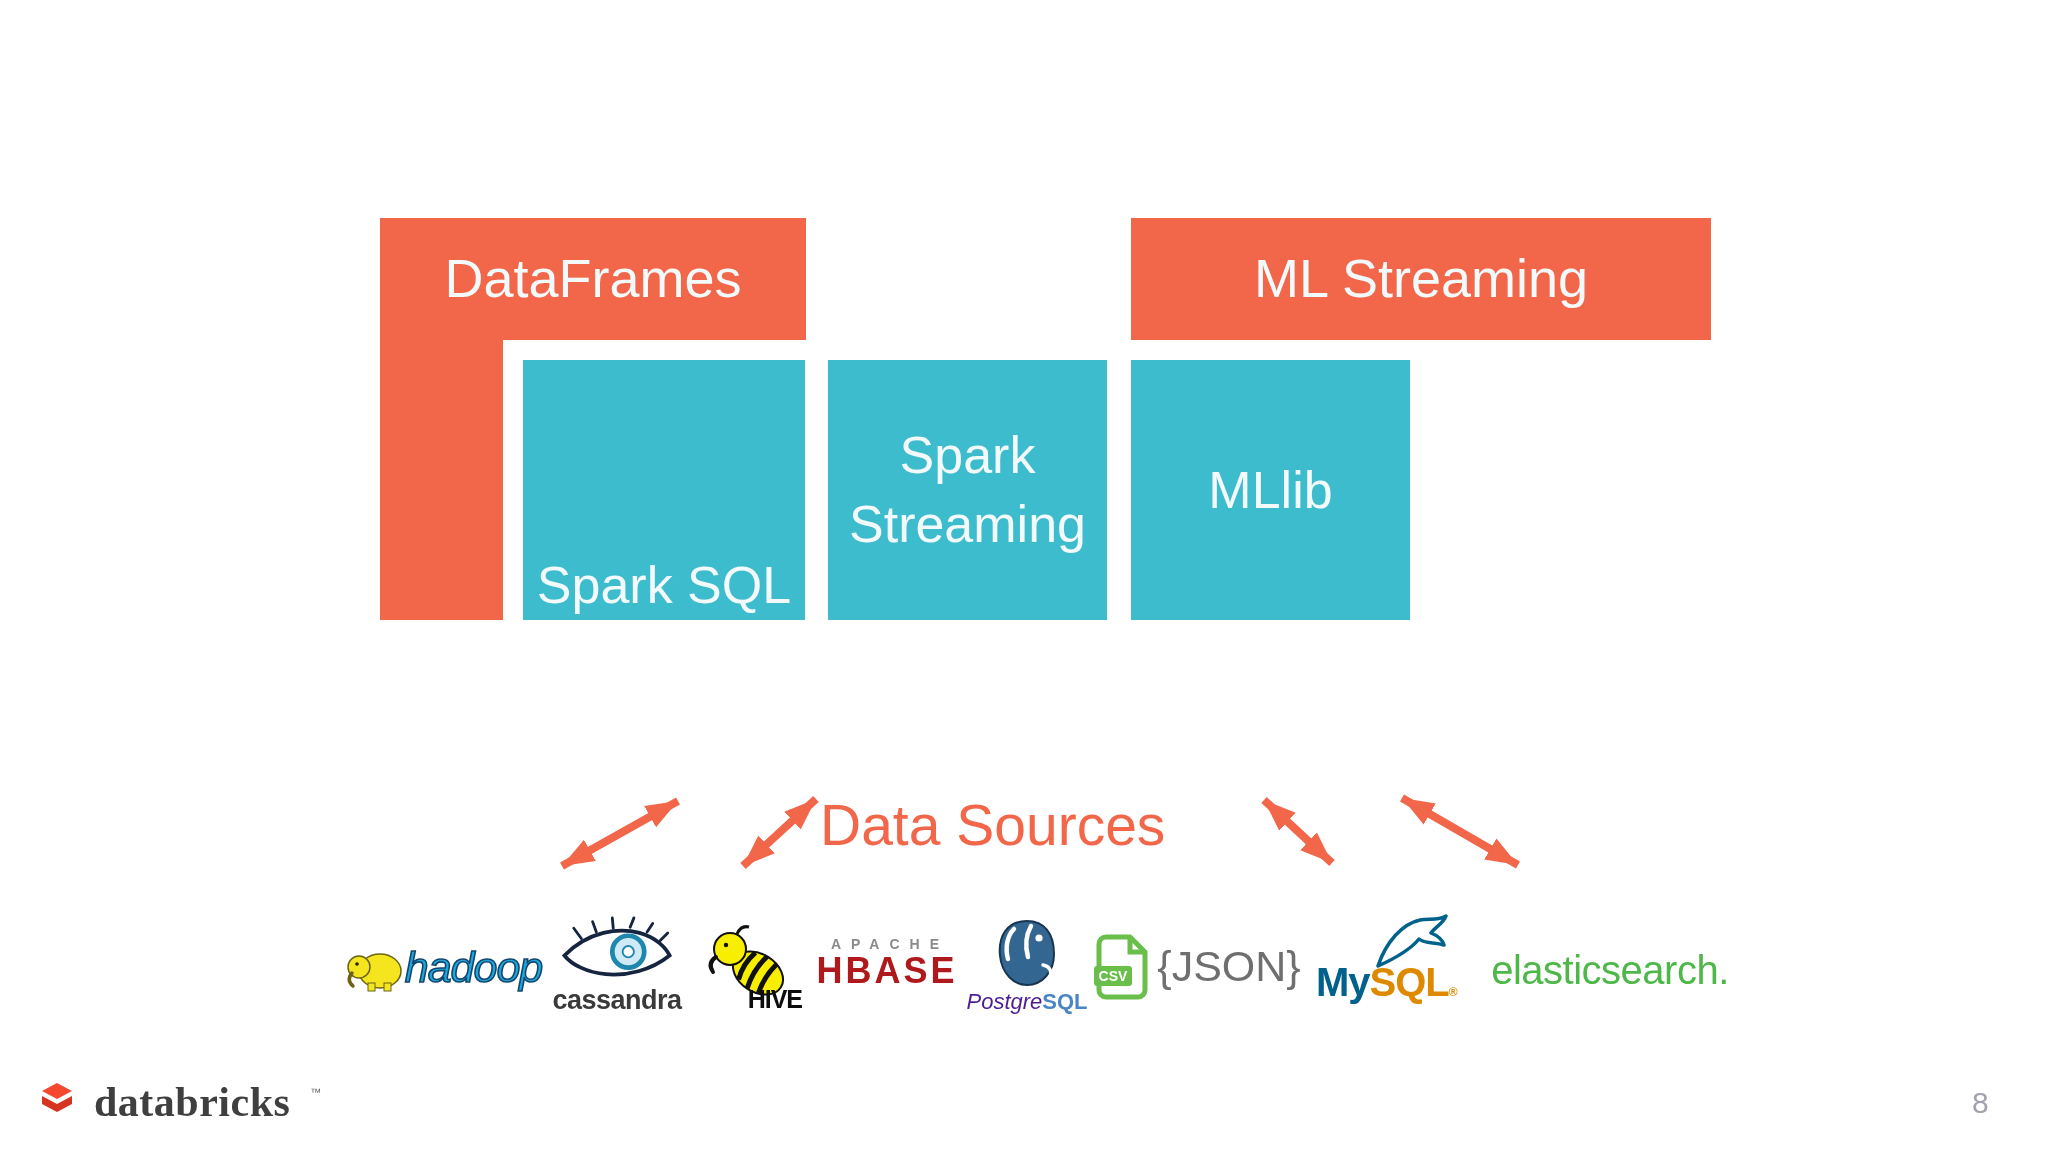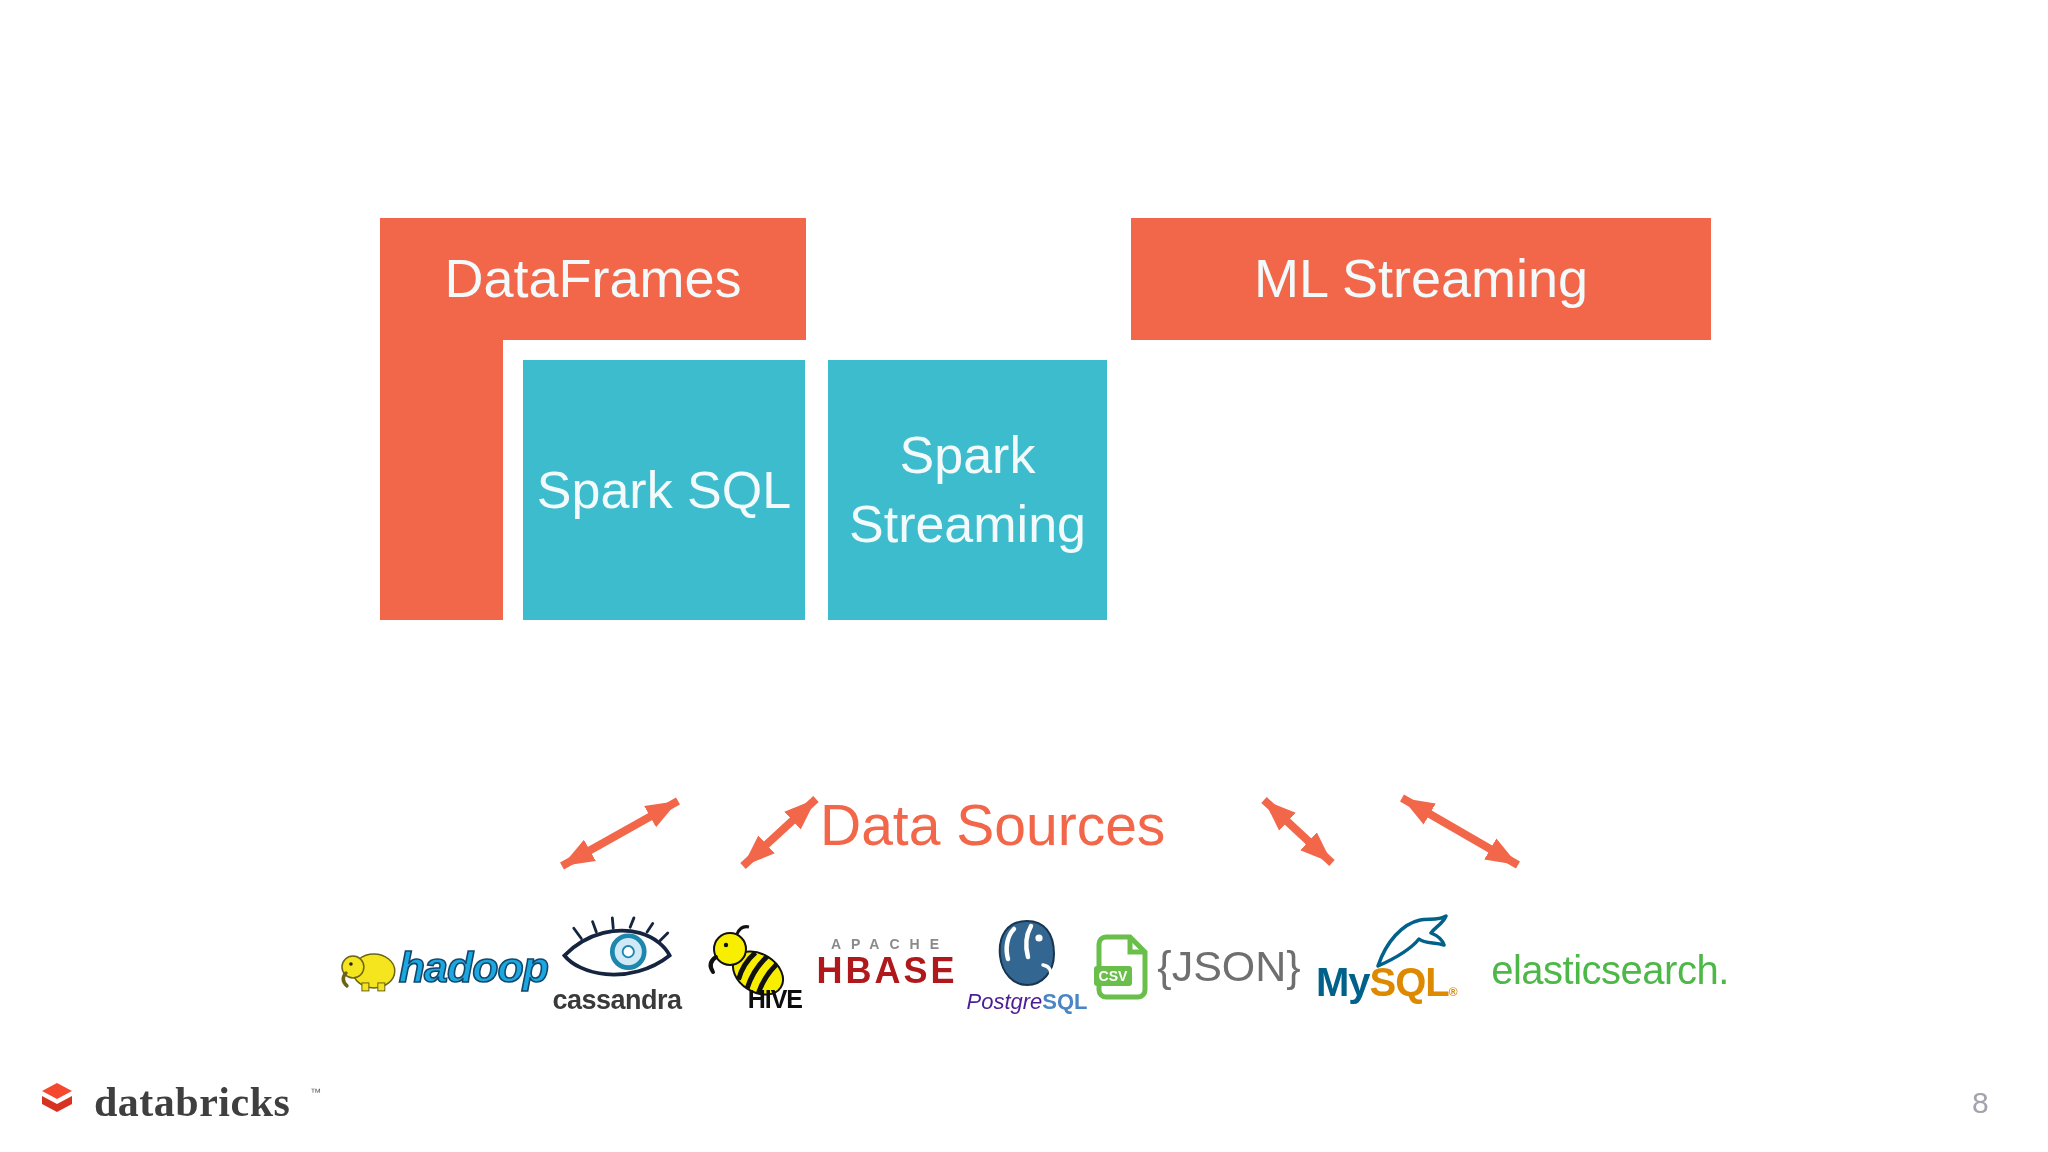--- a/index.html
+++ b/index.html
@@ -8,36 +8,36 @@
 
   
   .blk{position:absolute;display:flex;align-items:center;justify-content:center;
        color:#f3fafb;font-weight:300;text-align:center;line-height:1.32;}
   .orange{background:var(--orange,#f2674a);}
   .teal{background:var(--teal-light,#3cbccd);}
   .coreband{background:var(--teal-dark,#1f9dad);}
   #df-leg{left:380px;top:218px;width:123px;height:402px;}
   #df-bar{left:380px;top:218px;width:426px;height:122px;font-size:54px;}
   #mlp-bar{left:1131px;top:218px;width:580px;height:122px;font-size:54px;}
-  #blk-spark-sql{left:523px;top:360px;width:282px;height:260px;font-size:52px;}
+  #blk-spark-sql{left:523px;top:360px;width:282px;height:260px;font-size:52px;align-items:flex-end;}
   #blk-spark-streaming{left:828px;top:360px;width:279px;height:260px;font-size:52px;padding:0 28px;box-sizing:border-box;}
   #blk-mllib{left:1131px;top:360px;width:279px;height:260px;font-size:52px;}
   #blk-graphx{left:1432px;top:360px;width:279px;height:260px;font-size:52px;}
   #core{left:380px;top:643px;width:1331px;height:104px;font-size:54px;}
 
   #ds-label{position:absolute;left:820px;top:792px;width:440px;text-align:left;
             font-size:57px;font-weight:300;color:var(--orange,#f2674a);}
 
   .arrows{position:absolute;left:0;top:0;pointer-events:none;}
   .arrow{stroke:var(--orange,#f2674a);stroke-width:8;}
 
   
   .logo{position:absolute;display:flex;align-items:center;justify-content:center;}
   #lg-hadoop{left:340px;top:938px;width:208px;height:58px;gap:1px;}
-  .hadoop-txt{font-size:43px;font-weight:bold;font-style:italic;letter-spacing:-1px;
+  .hadoop-txt{font-size:43px;font-weight:normal;font-style:italic;letter-spacing:-1px;
               color:var(--hadoop-blue,#1ba7e0);-webkit-text-stroke:1.6px #14466b;}
   #lg-cassandra{left:552px;top:916px;width:130px;height:100px;flex-direction:column;gap:7px;}
   .cassandra-txt{font-size:27px;font-weight:700;color:var(--cassandra-dark,#3a3a3a);letter-spacing:-0.5px;}
   #lg-hive{left:700px;top:920px;width:102px;height:94px;}
   .hive-txt{position:absolute;right:0;bottom:0;font-size:25px;font-weight:900;color:#0d0d0d;letter-spacing:-1px;}
   #lg-hbase{left:806px;top:936px;width:162px;height:54px;flex-direction:column;}
   .apache-txt{font-size:14px;font-weight:700;letter-spacing:10px;color:var(--apache-gray,#8a8a8a);text-indent:6px;}
   .hbase-txt{font-size:36px;font-weight:800;letter-spacing:3px;line-height:1.05;color:var(--hbase-red,#b0191c);}
   #lg-postgres{left:966px;top:910px;width:122px;height:108px;flex-direction:column;}
   .pg-line{font-size:22px;line-height:1;}
@@ -71,20 +71,23 @@
     <span>DataFrames</span>
   </div>
   <div id="mlp-bar" class="blk orange">
     <span>ML Streaming</span>
   </div>
   <div id="blk-spark-sql" class="blk teal">
     <span>Spark SQL</span>
   </div>
   <div id="blk-spark-streaming" class="blk teal">
     <span>Spark Streaming</span>
+  </div>
+  <div id="blk-mllib" class="blk teal">
+    <span>MLlib</span>
   </div>
 
   <svg class="arrows" width="2048" height="1152" viewBox="0 0 2048 1152">
     <defs>
       <marker id="mEnd" viewBox="0 0 10 10" refX="10" refY="5" markerWidth="32" markerHeight="32" markerUnits="userSpaceOnUse" orient="auto">
         <path d="M0,1.2 L10,5 L0,8.8 Z" fill="#f2674a"></path>
       </marker>
       <marker id="mStart" viewBox="0 0 10 10" refX="10" refY="5" markerWidth="32" markerHeight="32" markerUnits="userSpaceOnUse" orient="auto-start-reverse">
         <path d="M0,1.2 L10,5 L0,8.8 Z" fill="#f2674a"></path>
       </marker>

